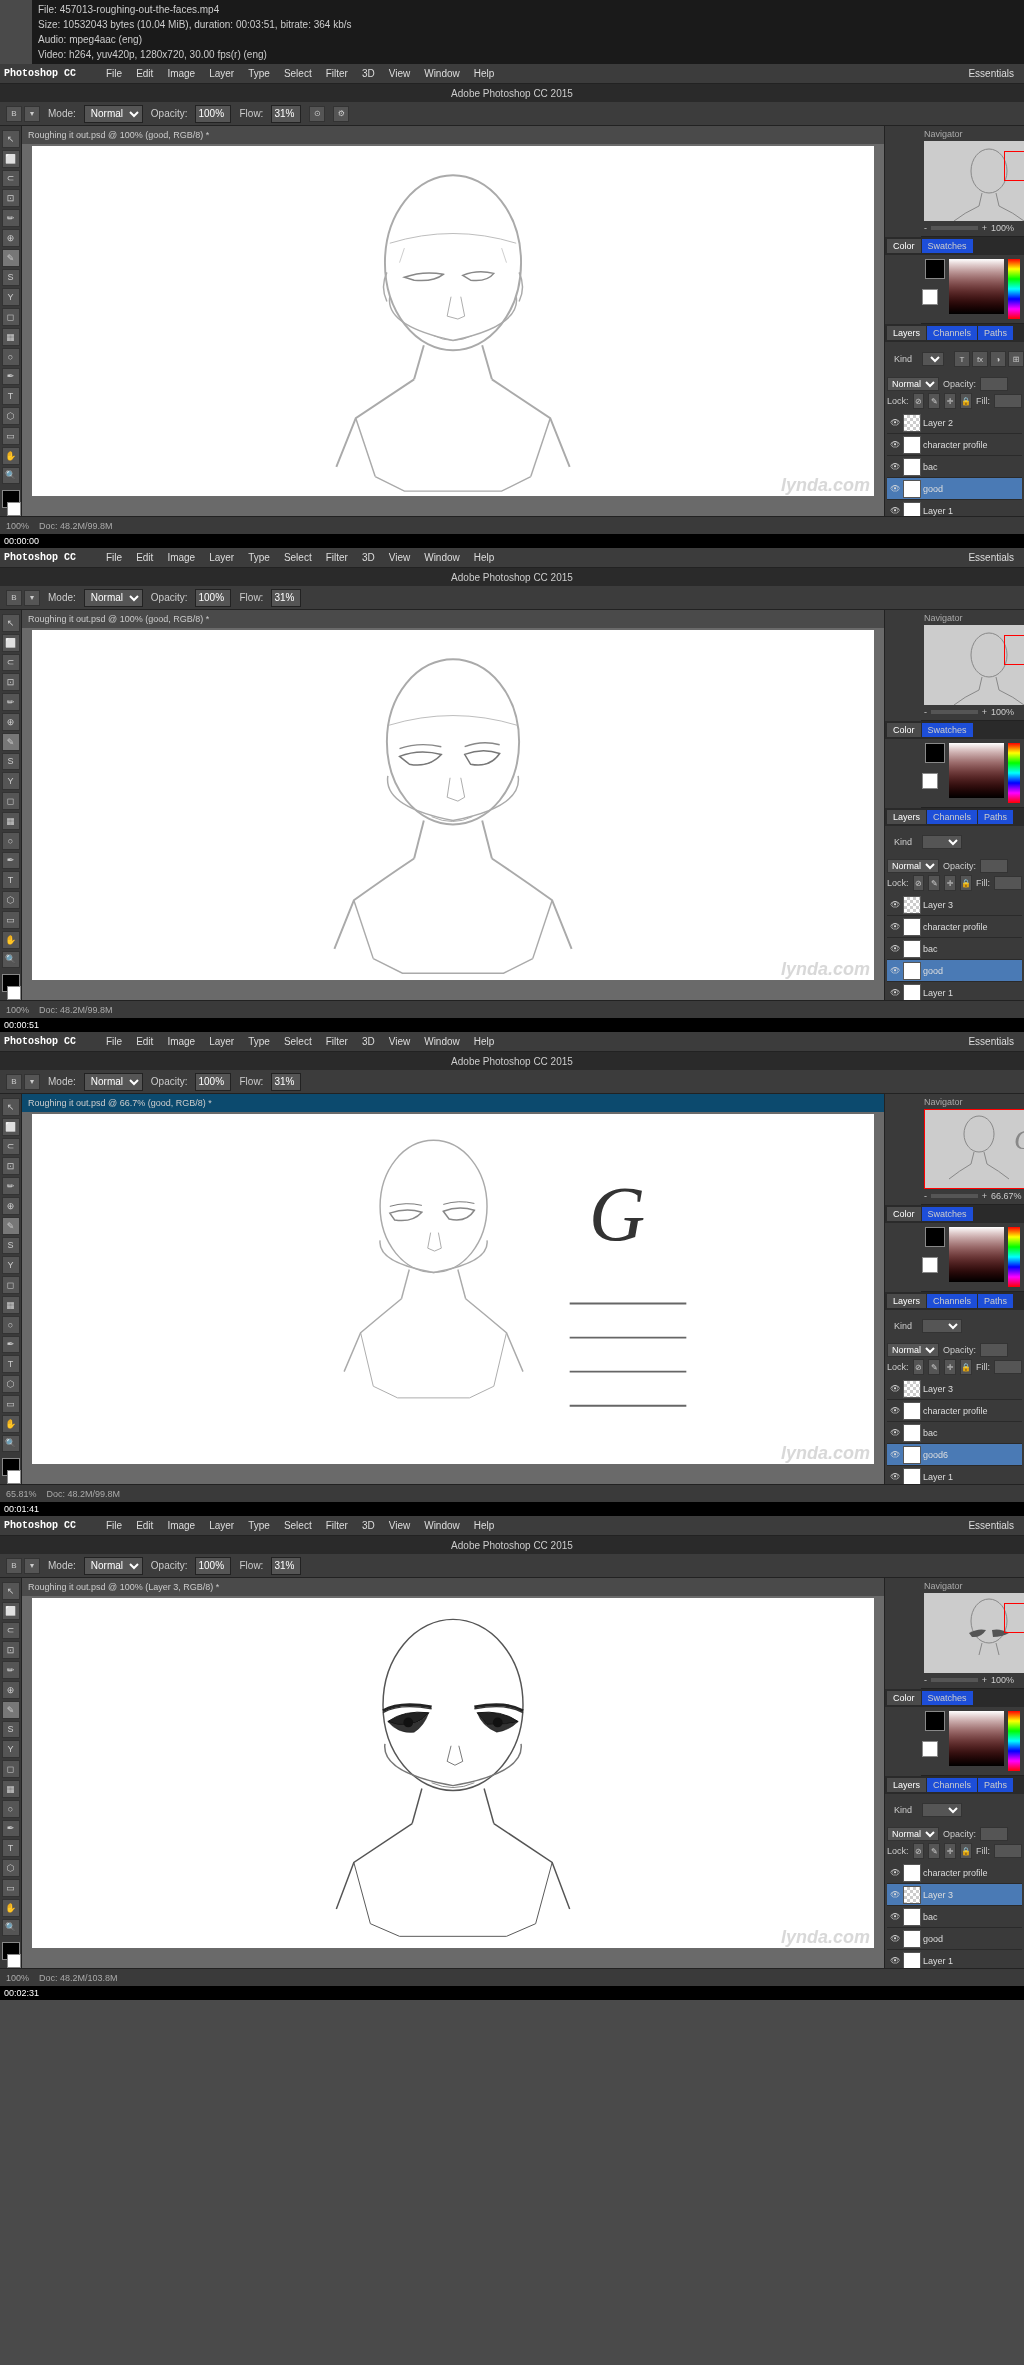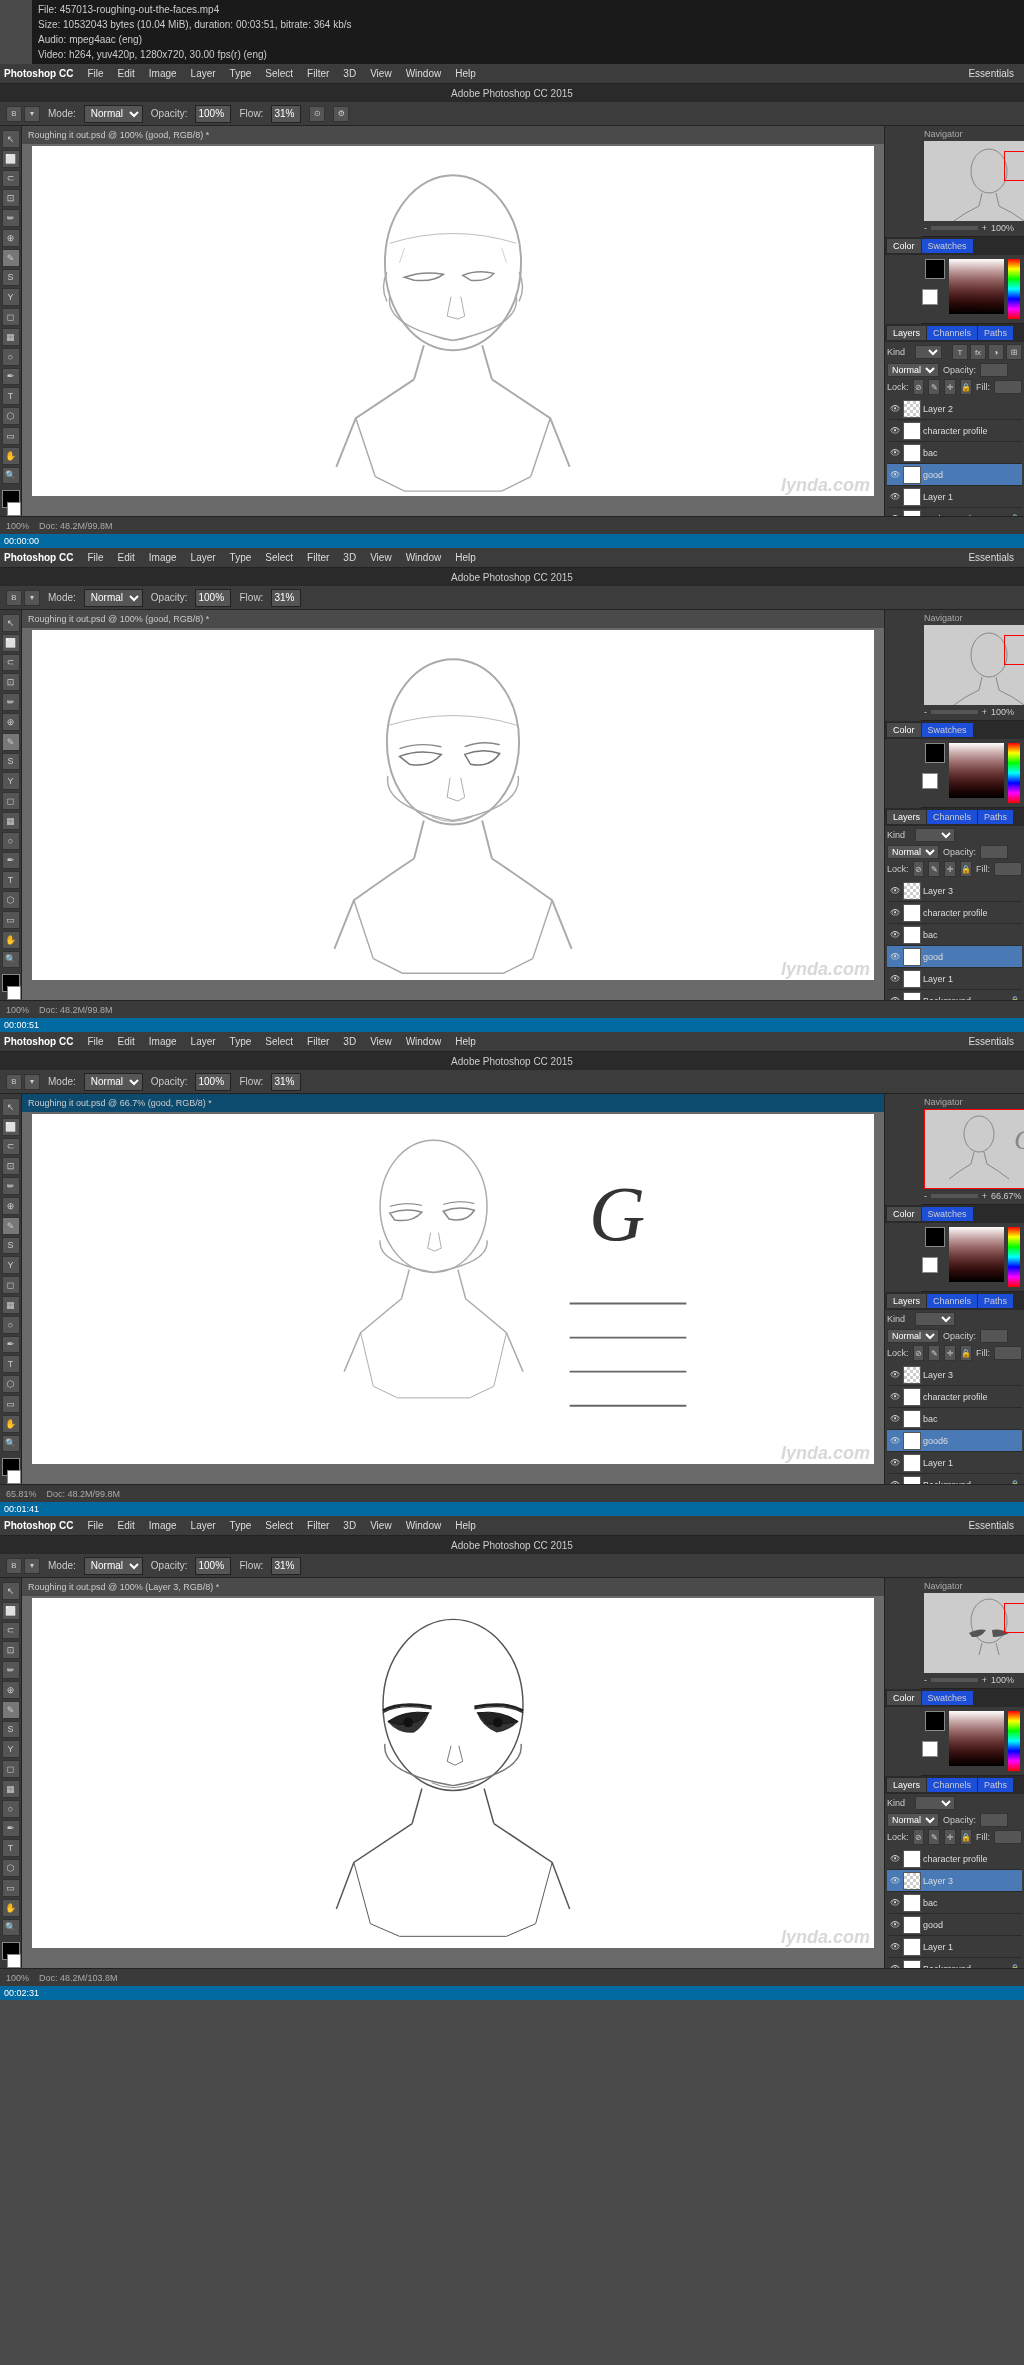--- a/index.html
+++ b/index.html
@@ -35,21 +35,22 @@
       display: flex;
       align-items: center;
       padding: 0 4px;
       gap: 2px;
       border-bottom: 1px solid #222;
     }
     .menu-bar .app-name {
       color: #fff;
       font-weight: bold;
       font-size: 10px;
-      margin-right: 6px;
+      margin-right: 22px;
+      font-family: Liberation Mono, monospace;
     }
     .menu-item {
       color: #ddd;
       font-size: 10px;
       padding: 2px 6px;
       cursor: pointer;
     }
 
     
     .title-bar {
@@ -244,21 +245,21 @@
       cursor: pointer;
     }
     .panel-tab.active {
       background: #4a4a4a;
       color: #fff;
     }
     .layers-header {
       display: flex;
       align-items: center;
       gap: 10px;
-      padding: 2px;
+      padding: 9px;
       font-size: 9px;
       color: #ccc;
     }
     .layers-header select, .layers-header input {
       background: #555;
       border: 1px solid #333;
       color: #fff;
       font-size: 9px;
       height: 14px;
       width: 55px;
@@ -298,21 +299,21 @@
       font-size: 9px;
       flex: 1;
       overflow: hidden;
       text-overflow: ellipsis;
       white-space: nowrap;
     }
     .lock-icon { font-size: 8px; color: #aaa; }
 
     
     .timestamp-bar {
-      background: #0369a1;
+      background: #000000;
       color: #fff;
       font-size: 9px;
       padding: 1px 4px;
       height: 14px;
       display: flex;
       align-items: center;
     }
 
     
     .watermark {

